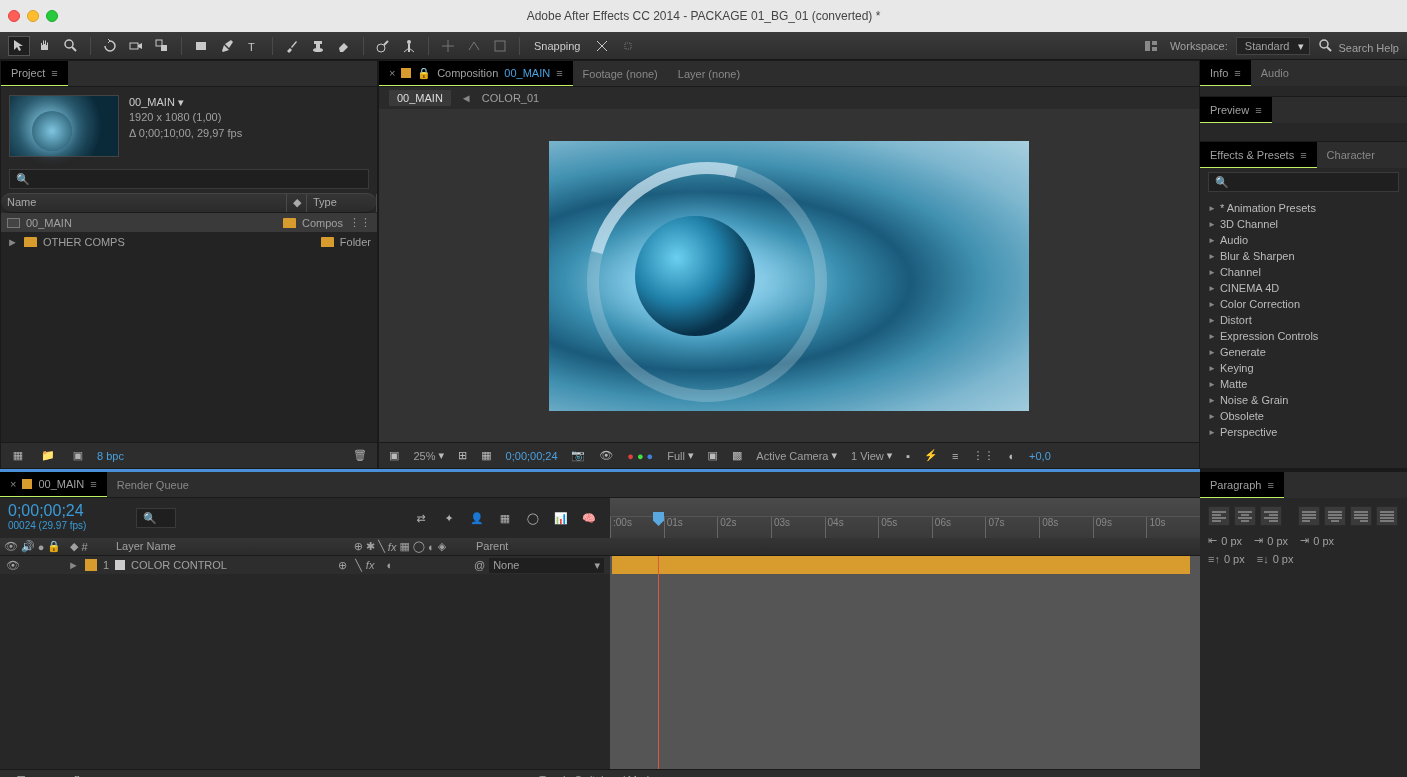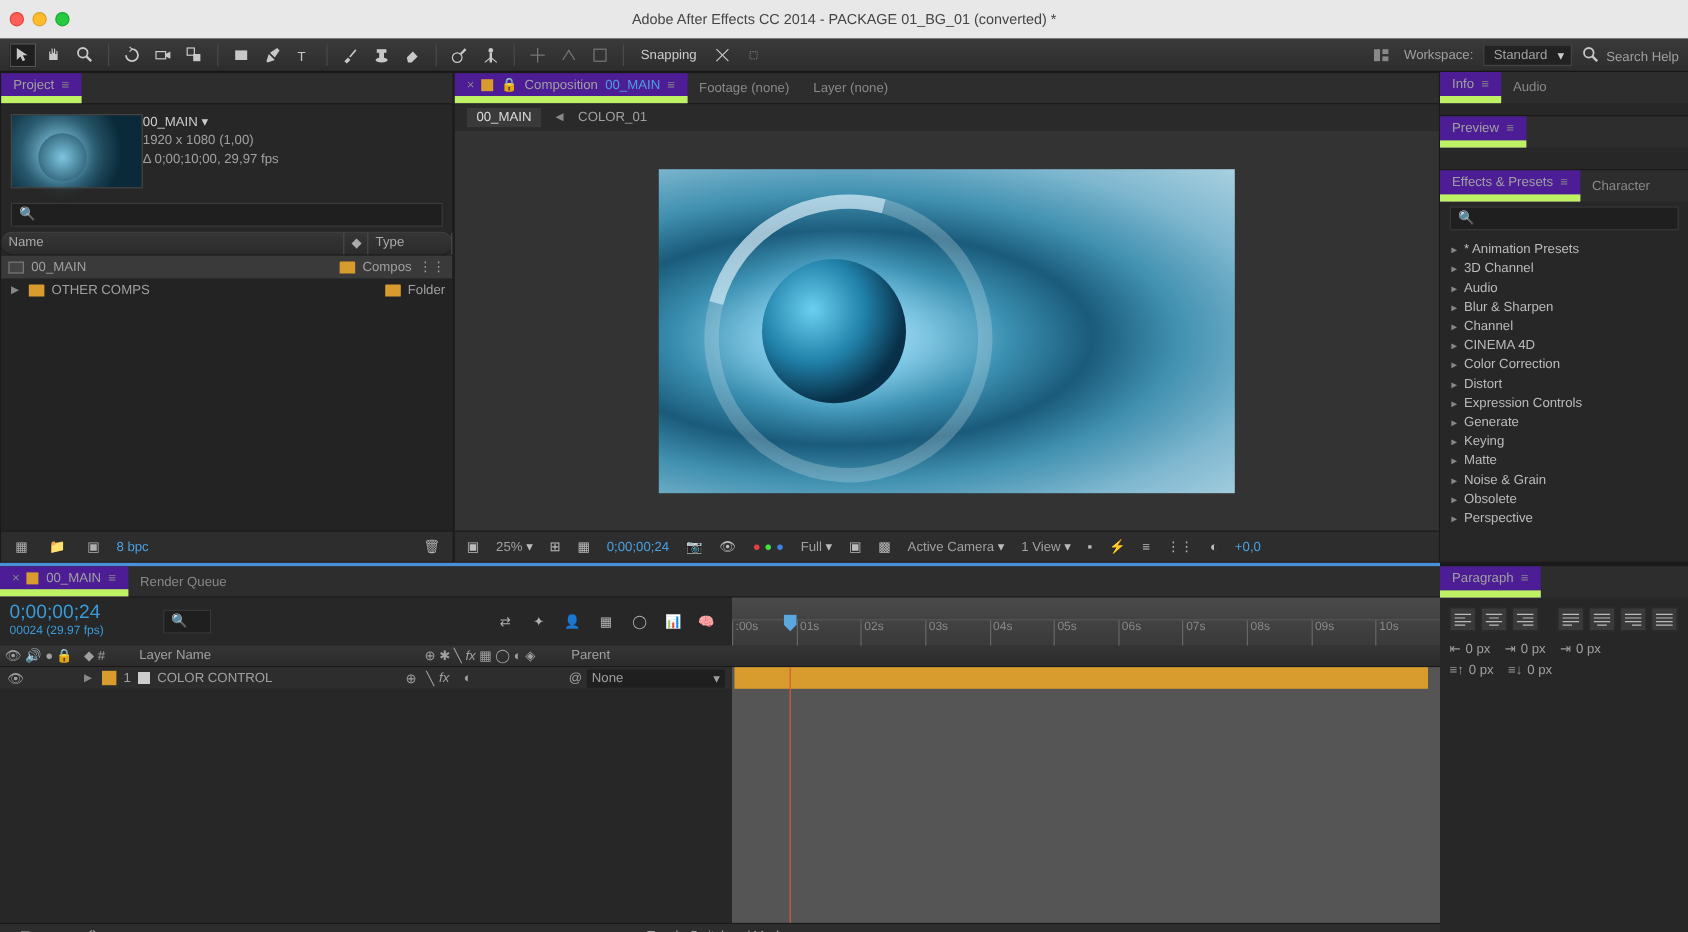--- a/index.html
+++ b/index.html
@@ -17,23 +17,23 @@
 .sep { width: 1px; height: 18px; background: #4a4a4a; margin: 0 4px; }
 .snapping { color: #ccc; padding: 0 6px; }
 .workspace { margin-left: auto; display: flex; align-items: center; gap: 8px; }
 .ws-select { background: #222; border: 1px solid #444; padding: 2px 20px 2px 8px; color: #ccc; position: relative; }
 .ws-select::after { content: '▾'; position: absolute; right: 6px; }
 .search-help { display: flex; align-items: flex-end; gap: 4px; color: #ccc; }
 .main { display: flex; height: calc(100% - 48px - 320px); }
 .panel { background: #272727; border: 1px solid #1a1a1a; display: flex; flex-direction: column; }
 .panel-tabs { display: flex; background: #2d2d2d; height: 26px; border-bottom: 1px solid #1a1a1a; align-items: center; }
 .tab { padding: 0 10px; height: 100%; display: flex; align-items: center; gap: 6px; color: #888; cursor: pointer; }
-.tab.active { color: #ddd; border-bottom: 6px solid #bef264; background: #4c1d95; }
+.tab.active { color: #ddd; border-bottom: 1px solid #bef264; background: #000000; }
 .project { width: 378px; }
-.comp-thumb { display: flex; padding: 8px; }
+.comp-thumb { display: flex; padding: 8px; gap: 10px; }
 .thumb { width: 110px; height: 62px; background: radial-gradient(circle at 35% 50%, #7fbfd4 0%, #2a5a6e 40%, #0a2a3a 70%); border: 1px solid #444; position: relative; }
 .comp-info { font-size: 11px; color: #999; line-height: 1.4; }
 .comp-info .name { color: #ccc; }
 .search-row { padding: 4px 8px; }
 .search-box { width: 100%; background: #1f1f1f; border: 1px solid #3a3a3a; padding: 3px 6px; color: #ccc; }
 .list-header { display: flex; background: linear-gradient(#353535,#2b2b2b); height: 20px; border-top: 1px solid #444; border-bottom: 1px solid #1a1a1a; border-radius: 10px; }
 .lh { padding: 2px 6px; border-right: 1px solid #4a4a4a; color: #aaa; }
 .list { flex: 1; background: #232323; overflow: auto; }
 .list-row { display: flex; align-items: center; height: 19px; padding: 0 6px; gap: 6px; }
 .list-row.sel { background: #3a3a3a; }

